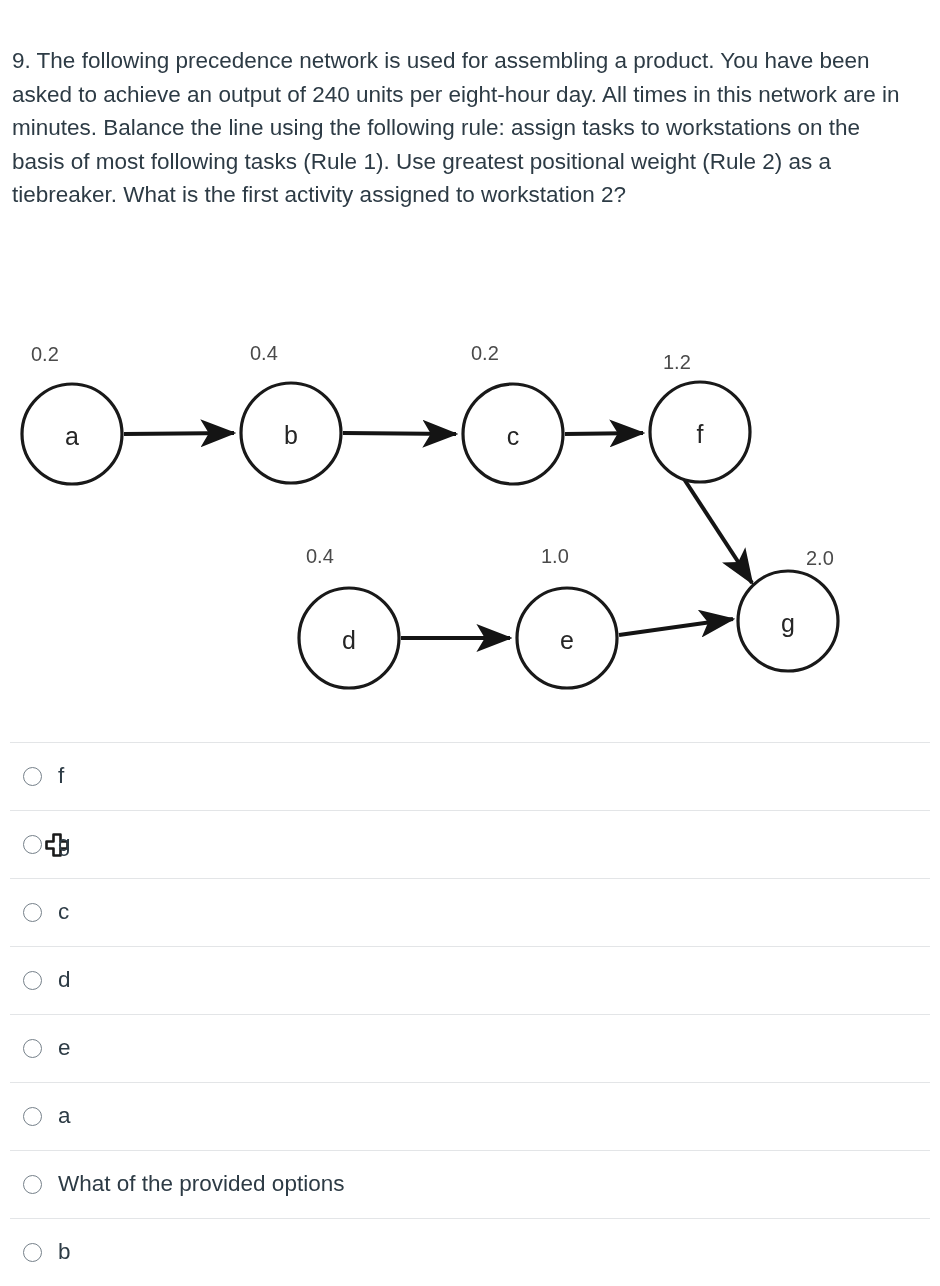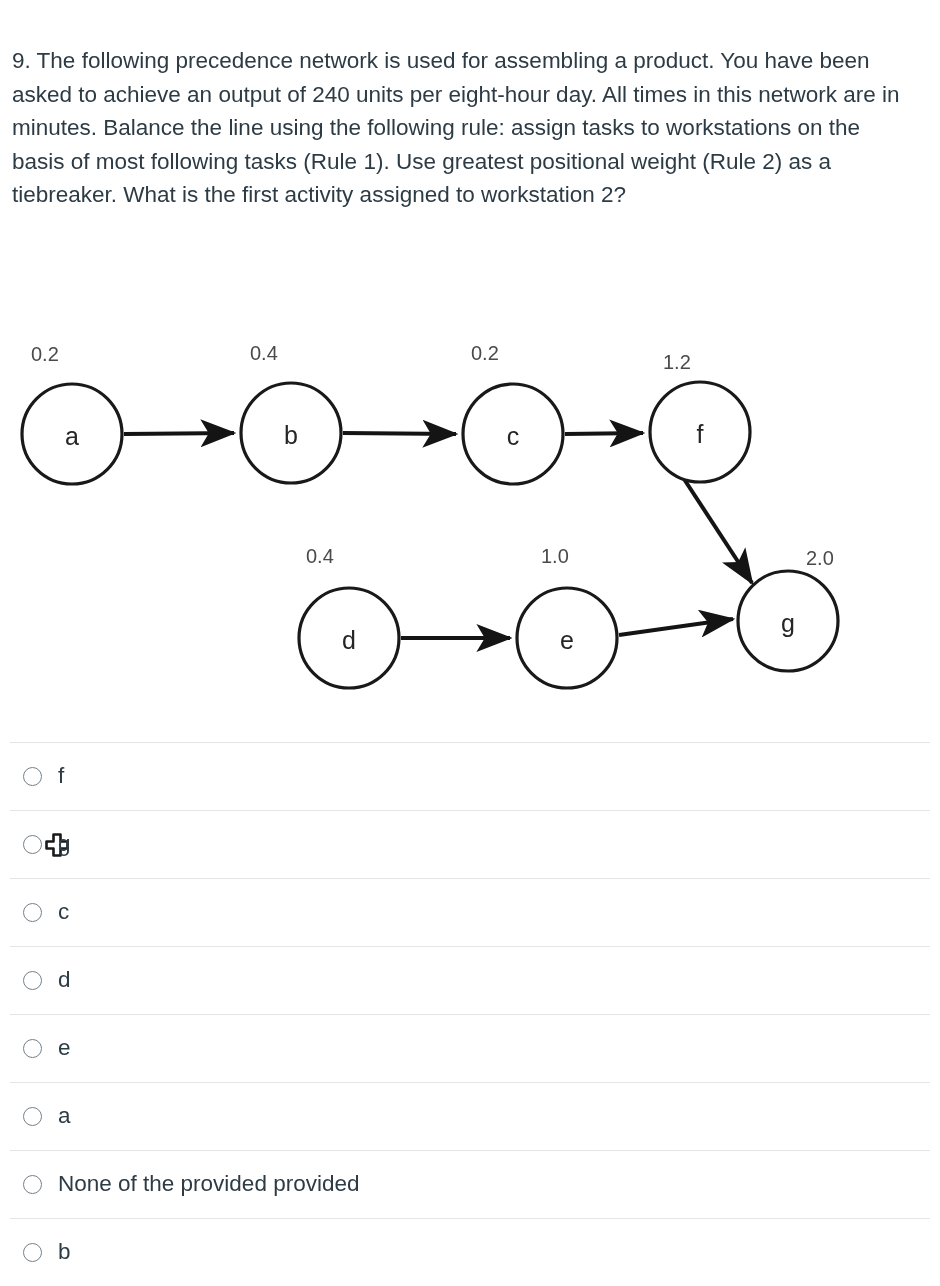--- a/index.html
+++ b/index.html
@@ -205,21 +205,21 @@
     <span class="option-label">e</span>
   </div>
 
   <div class="option-row rowline-inset">
     <span class="radio-dot"></span>
     <span class="option-label">a</span>
   </div>
 
   <div class="option-row rowline-inset">
     <span class="radio-dot"></span>
-    <span class="option-label">None of the provided provided</span>
+    <span class="option-label">What of the provided options</span>
   </div>
 
   <div class="option-row rowline-inset">
     <span class="radio-dot"></span>
     <span class="option-label">b</span>
   </div>
 
 </div>
 
 </body></html>

